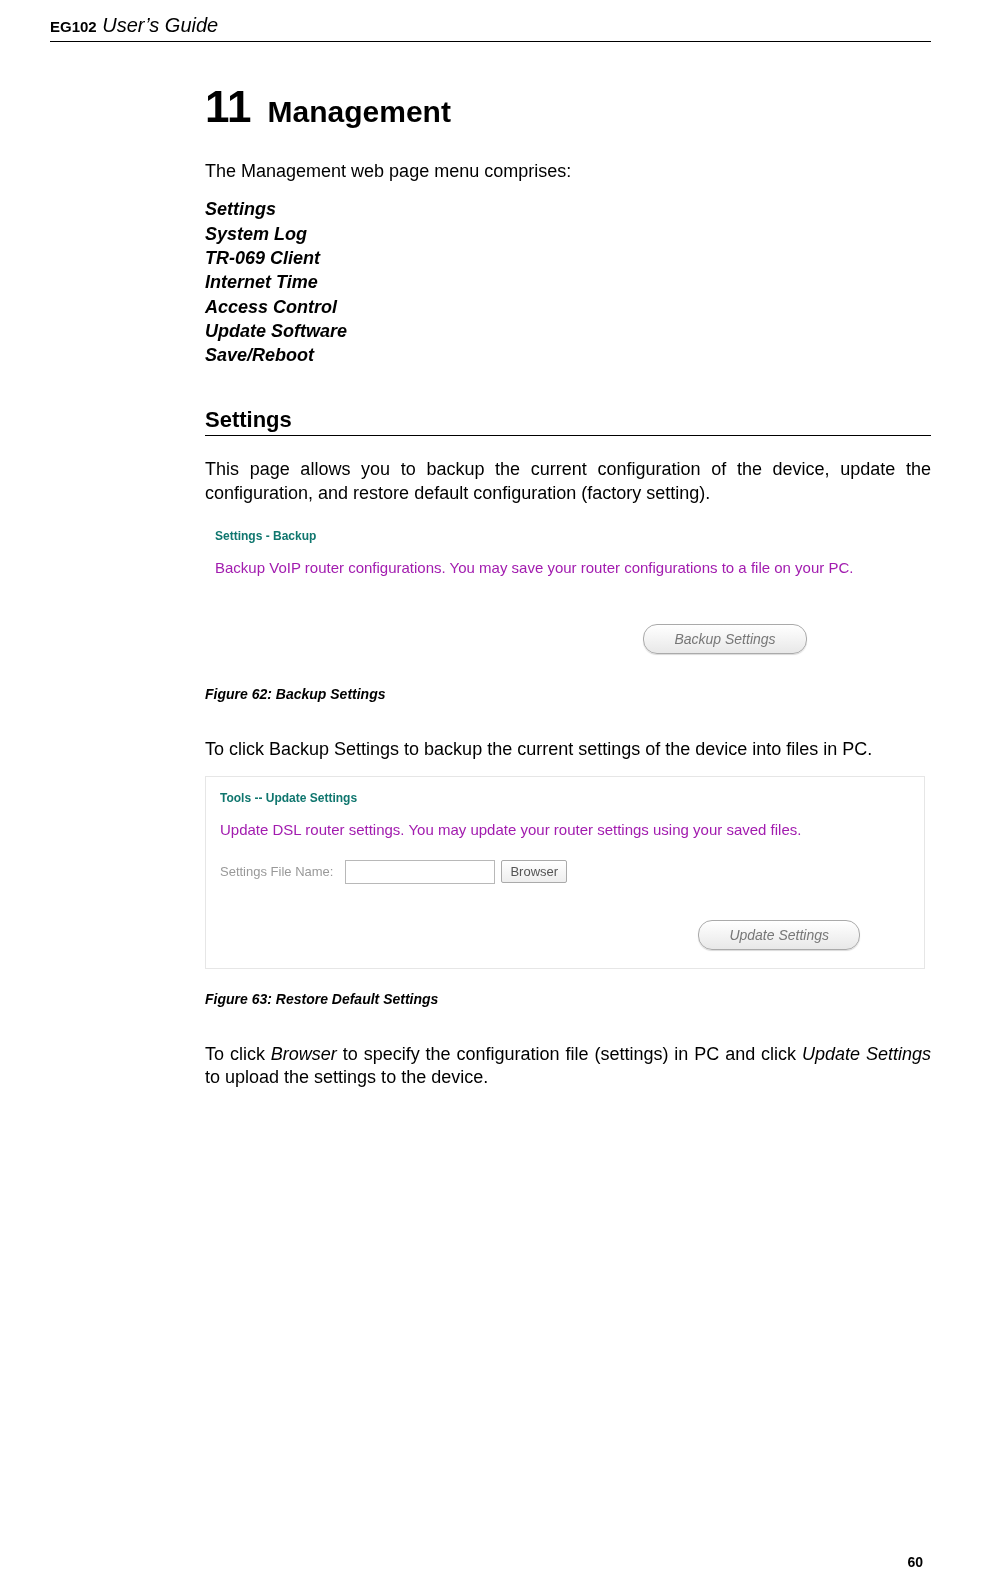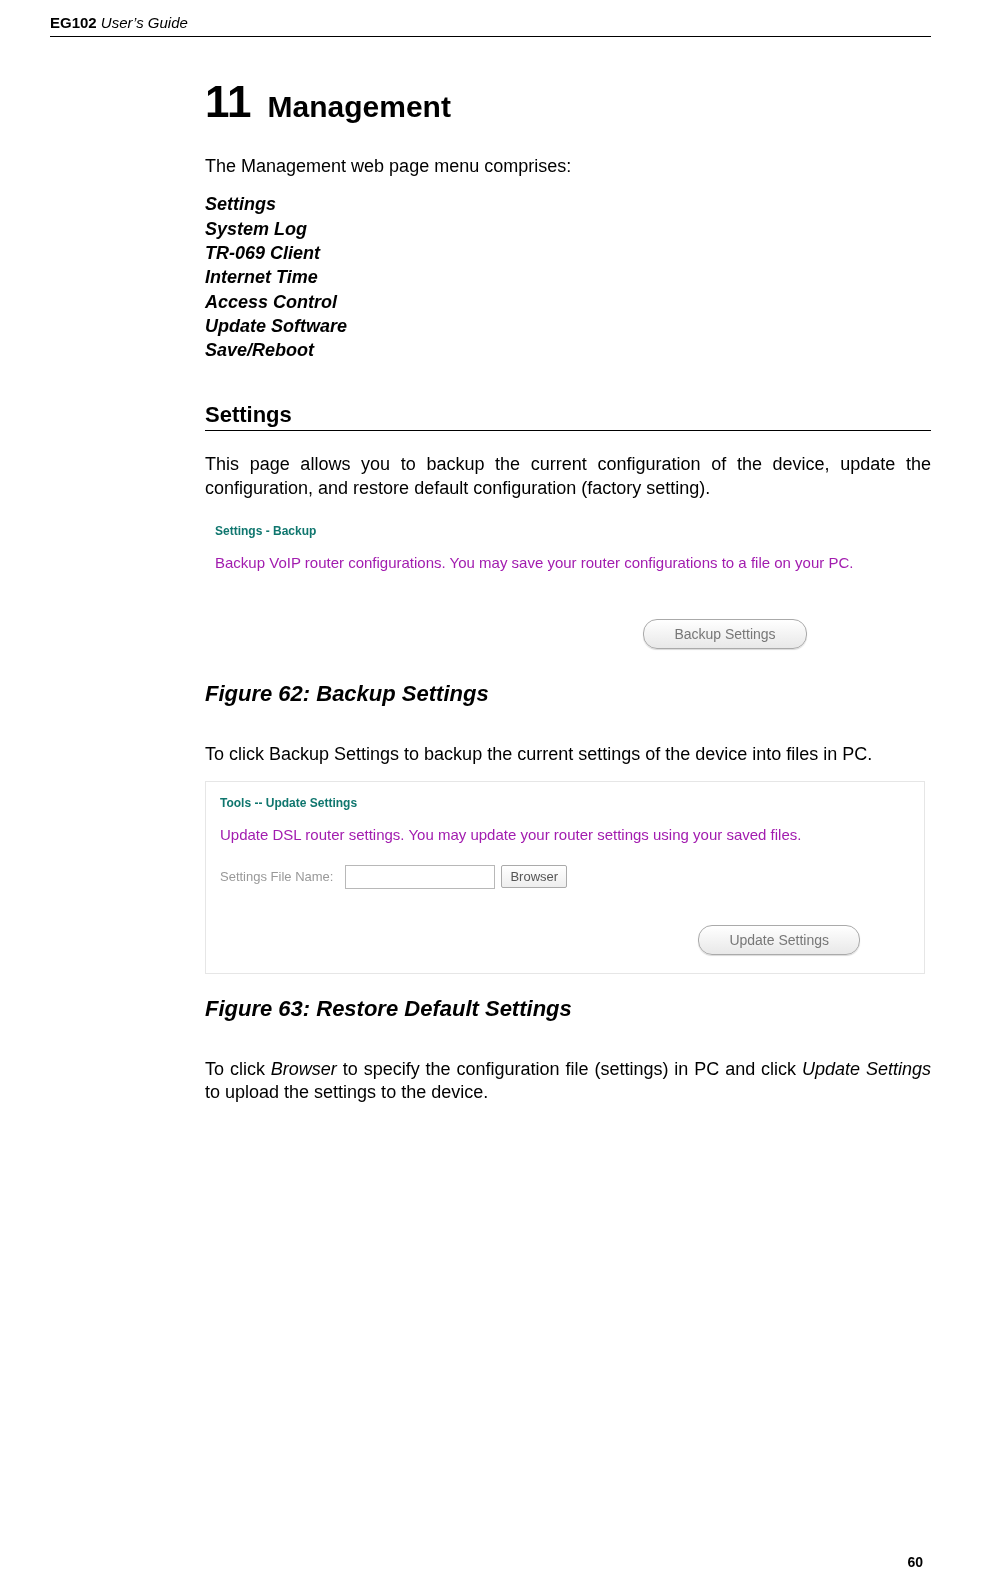--- a/index.html
+++ b/index.html
@@ -1,39 +1,39 @@
 <!DOCTYPE html>
 <html><head>
 <meta charset="utf-8">
 <style>
   * { box-sizing: border-box; margin: 0; padding: 0; }
   html, body { width: 981px; background: #fff; font-family: Arial, Helvetica, sans-serif; color: #000; }
   .page { width: 981px; min-height: 1578px; padding: 0; position: relative; }
   .header-line { border-bottom: 1px solid #000; margin: 14px 50px 0 50px; }
   .header-inner { padding-bottom: 4px; }
   .header-title-prefix { font-weight: bold; font-size: 15px; }
-  .header-title-suffix { font-style: italic; font-size: 15px; }
+  .header-title-suffix { font-style: italic; font-size: 20px; }
   .content { margin: 40px 50px 0 205px; }
   .chapter-line { margin-bottom: 28px; }
   .chapter-number { font-weight: bold; font-size: 44px; vertical-align: baseline; }
   .chapter-title { font-weight: bold; font-size: 30px; margin-left: 16px; }
   .body-text { font-size: 18px; line-height: 1.3; text-align: justify; margin-bottom: 10px; }
   .intro { margin-bottom: 14px; }
   .menu-list { margin-bottom: 40px; }
   .menu-item { font-weight: bold; font-style: italic; font-size: 18px; line-height: 1.35; }
   .section-heading { font-weight: bold; font-size: 22px; border-bottom: 1px solid #000; padding-bottom: 2px; margin: 10px 0 22px 0; }
-  .figure-caption { font-weight: bold; font-style: italic; font-size: 22px; margin: 22px 0 36px 0; }
+  .figure-caption { font-weight: bold; font-style: italic; font-size: 14px; margin: 22px 0 36px 0; }
   .screenshot { border: 0; margin: 14px 0 8px 0; }
 
   
   .ss-backup { width: 720px; padding: 10px; }
   .ss-title { color: #0f766e; font-weight: bold; font-size: 12px; margin-bottom: 16px; }
   .ss-text { color: #a21caf; font-size: 15px; margin-bottom: 48px; }
   .ss-btn-row { display: flex; justify-content: center; }
-  .ss-btn { background: linear-gradient(#fff, #e8e8e8); border: 1px solid #aaa; color: #777; font-size: 14px; padding: 6px 30px; border-radius: 14px; box-shadow: 0 1px 1px rgba(0,0,0,0.15); }
+  .ss-btn { background: linear-gradient(#fff, #e8e8e8); border: 1px solid #aaa; color: #777; font-size: 14px; padding: 6px 30px; border-radius: 14px; box-shadow: 0 1px 1px rgba(0,0,0,0.15); font-style: italic; }
   .ss-btn-left { margin-left: 320px; }
 
   
   .ss-update { width: 720px; padding: 14px 14px 18px 14px; border: 1px solid #e6e6e6; }
   .ss-field-row { display: flex; align-items: center; gap: 6px; margin-bottom: 36px; }
   .ss-label { color: #999; font-size: 13px; margin-right: 6px; }
   .ss-input { width: 150px; height: 24px; border: 1px solid #b8b8b8; background: #fff; }
   .ss-browse { background: linear-gradient(#fff, #eee); border: 1px solid #aaa; color: #555; font-size: 13px; padding: 3px 8px; border-radius: 2px; }
   .ss-btn-right { display: flex; justify-content: flex-end; margin-right: 50px; }
 

